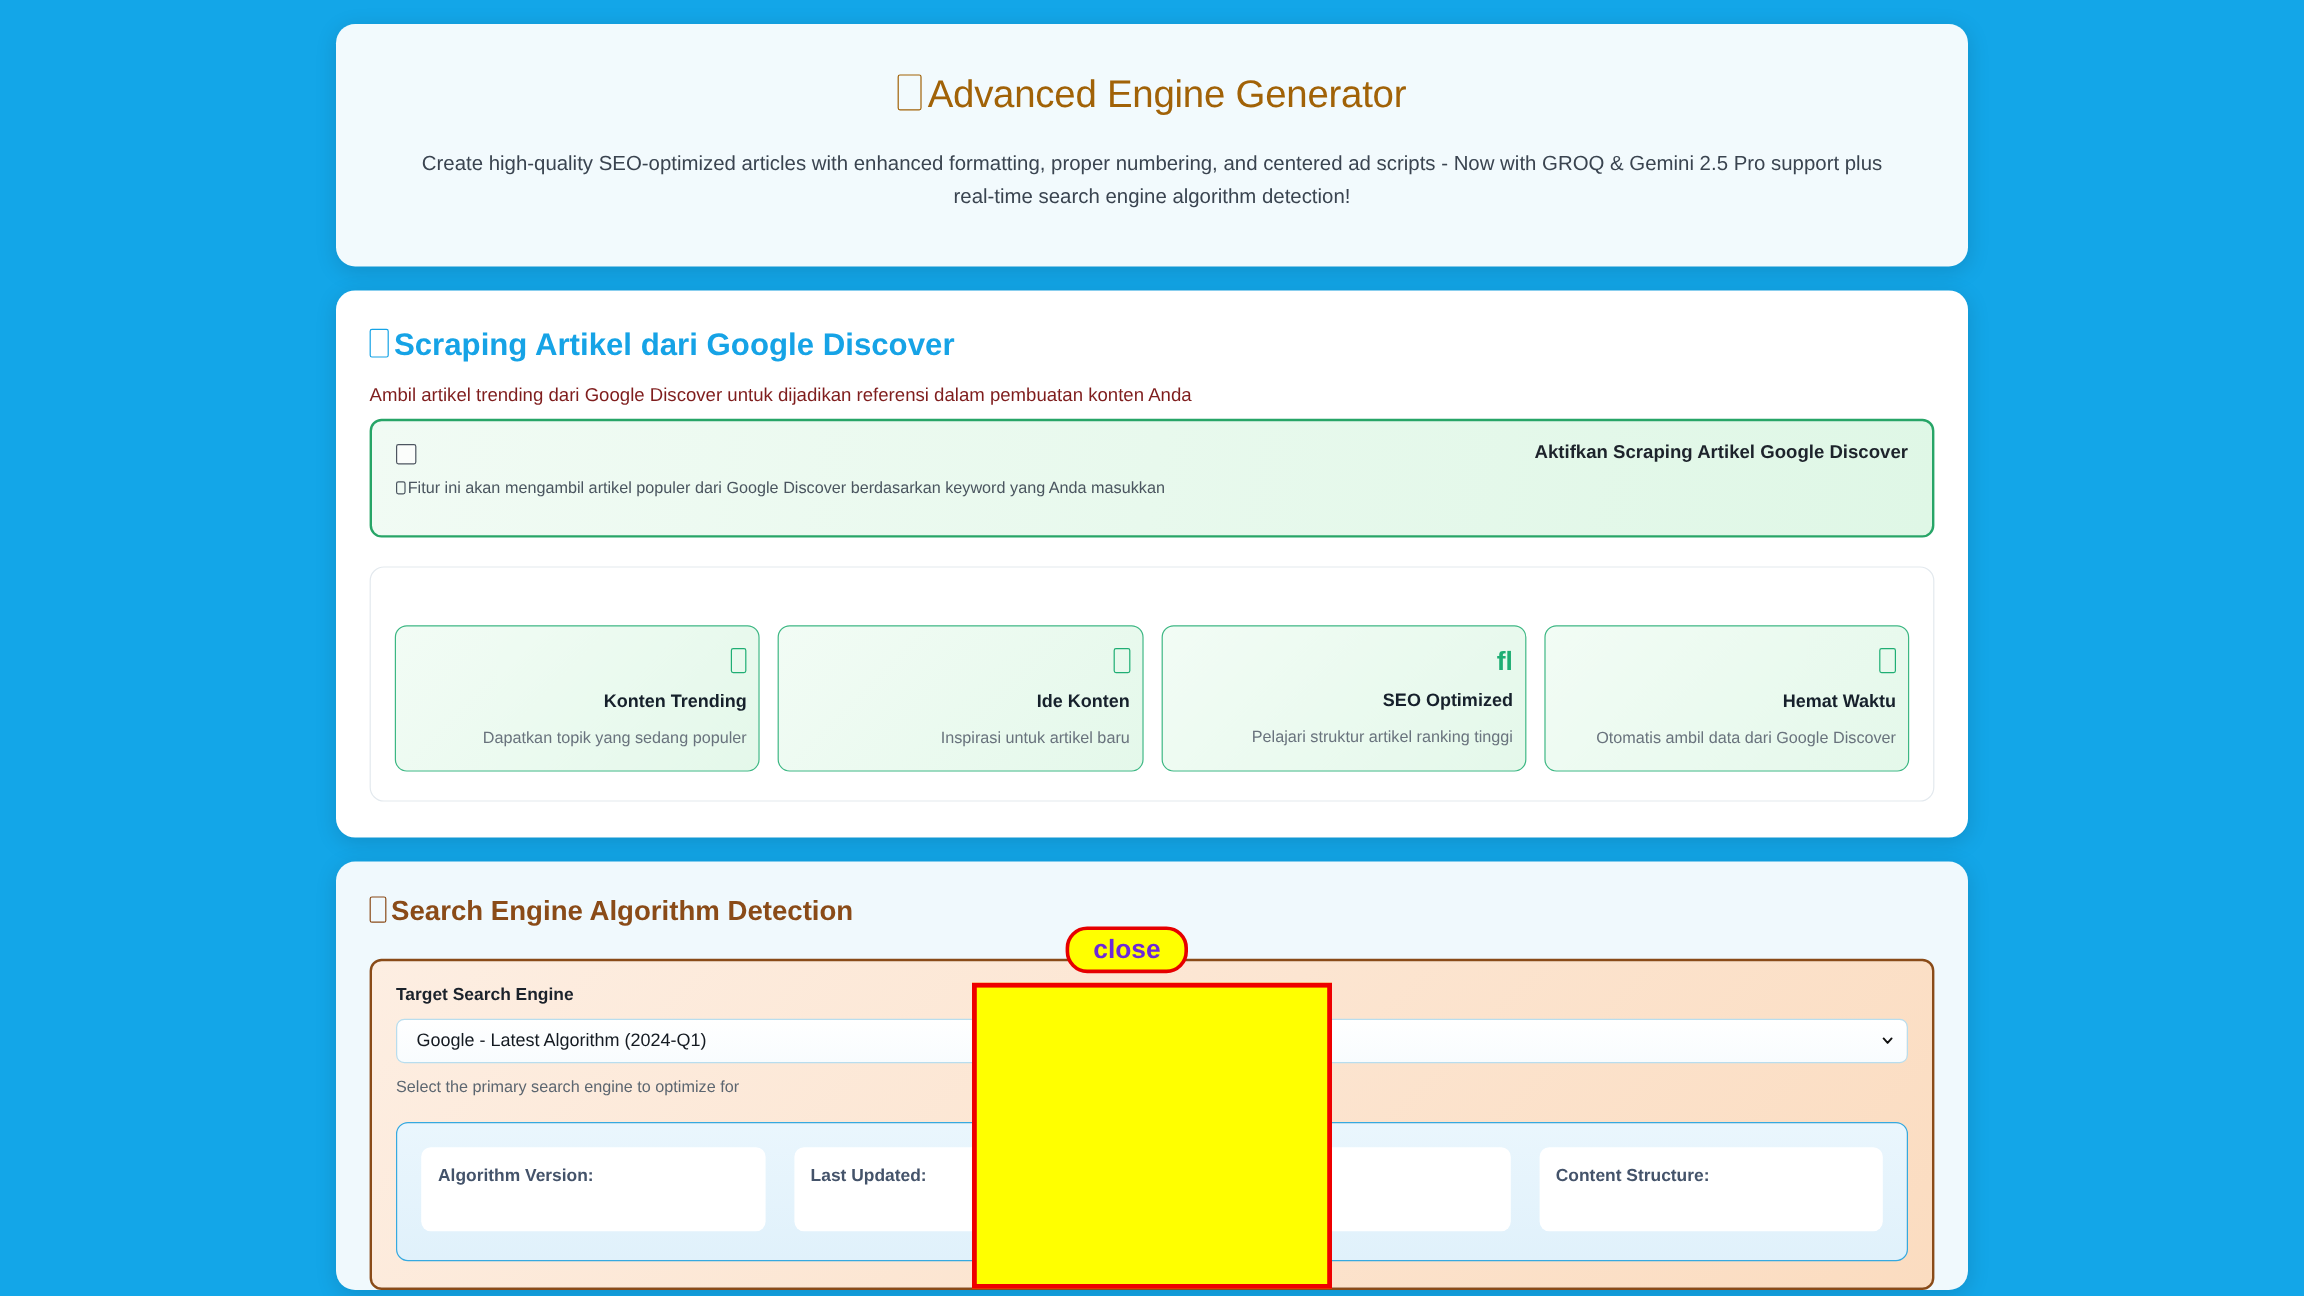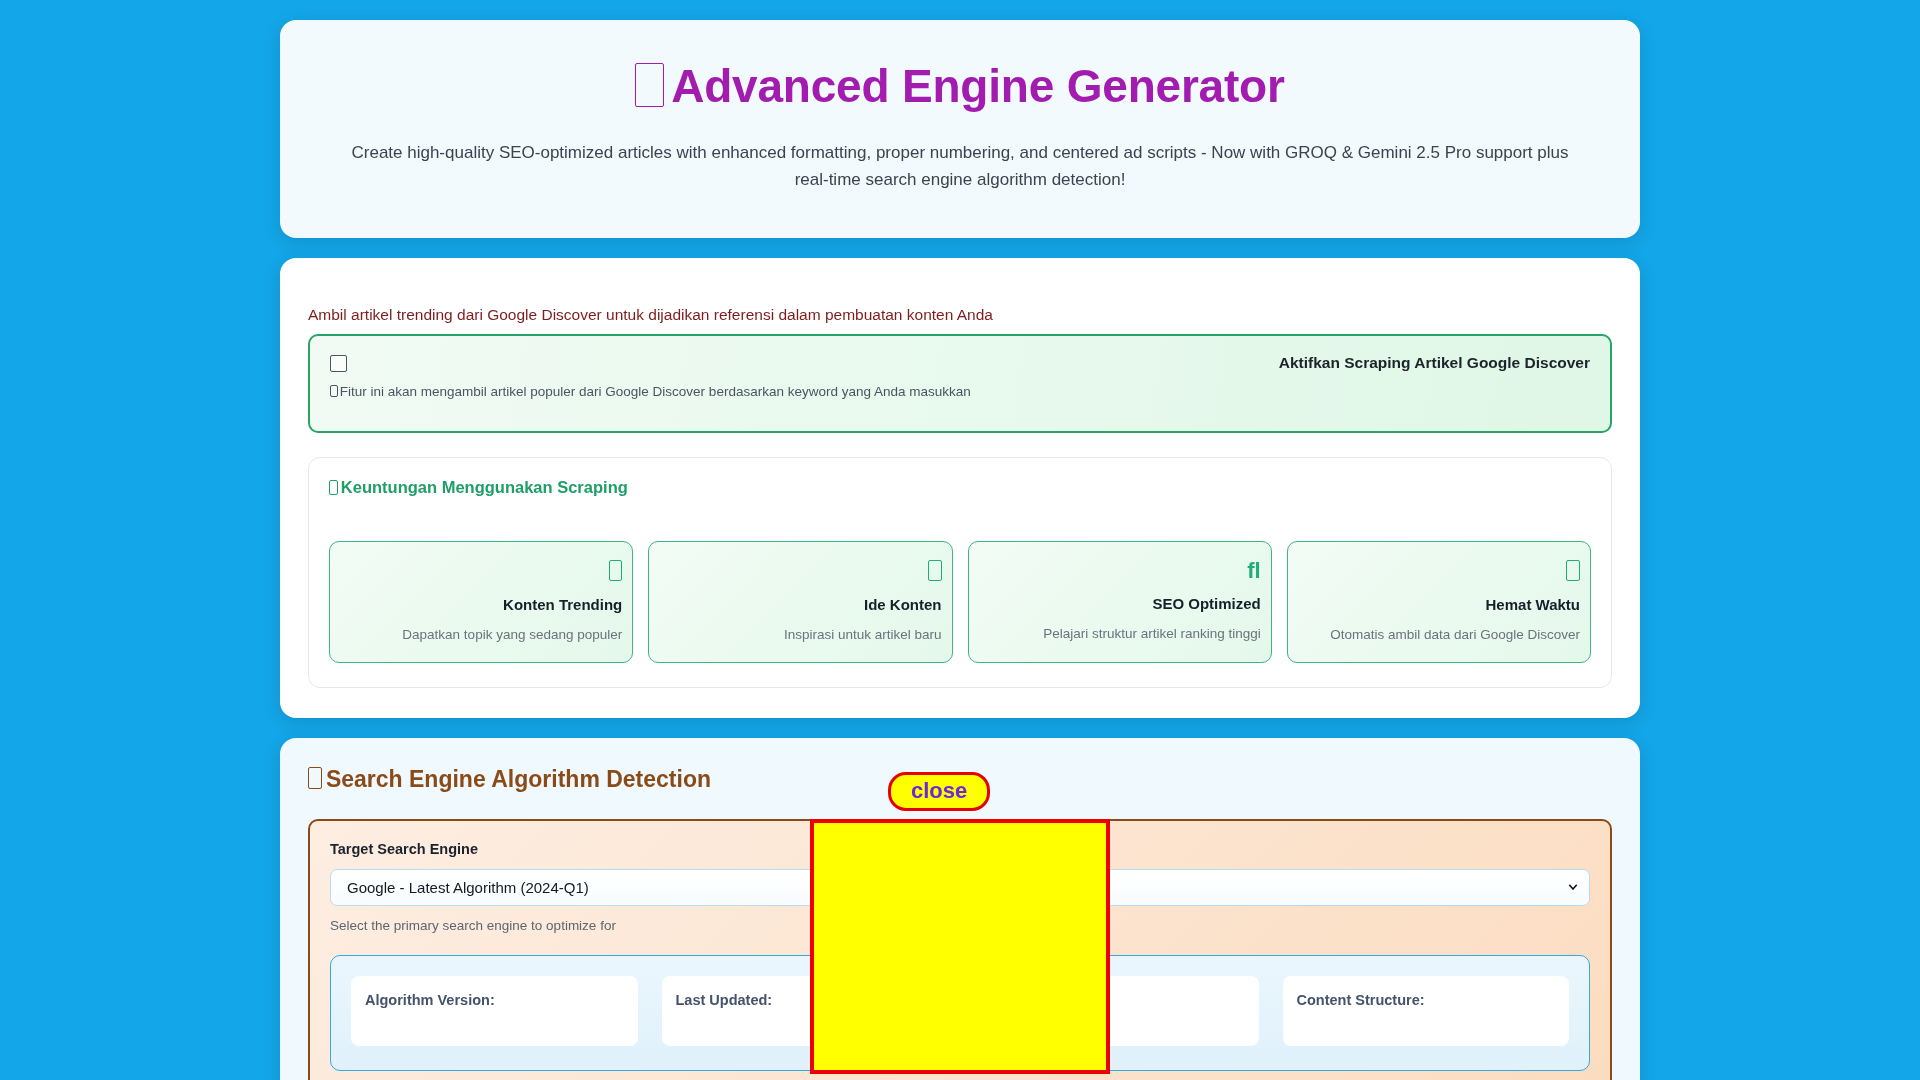--- a/index.html
+++ b/index.html
@@ -33,23 +33,23 @@
   }
 
   
   .hero {
     background: #f2fafd;
     border-radius: 16px;
     padding: 40px 60px 44px 60px;
     text-align: center;
   }
   .hero-title {
-    font-size: 46px;
-    font-weight: bold;
-    color: #a21caf;
+    font-size: 32px;
+    font-weight: normal;
+    color: #a16207;
     letter-spacing: -0.2px;
     line-height: 1.15;
   }
   .hero-sub {
     margin-top: 26px;
     font-size: 17px;
     color: #3a4450;
     line-height: 1.62;
     max-width: 1290px;
     margin-left: auto;
@@ -291,36 +291,36 @@
 <div class="page">
 
   <div class="card hero">
     <div class="hero-title">
       <span class="tofu"></span><span>Advanced Engine Generator</span>
     </div>
     <div class="hero-sub">Create high-quality SEO-optimized articles with enhanced formatting, proper numbering, and centered ad scripts - Now with GROQ &amp; Gemini 2.5 Pro support plus real-time search engine algorithm detection!</div>
   </div>
 
   <div class="card scrape-card">
+    <div class="sec-title">
+      <span class="tofu"></span><span>Scraping Artikel dari Google Discover</span>
+    </div>
     <div class="sec-desc">Ambil artikel trending dari Google Discover untuk dijadikan referensi dalam pembuatan konten Anda</div>
 
     <div class="toggle-panel">
       <div class="toggle-row">
         <div class="cb"></div>
         <div class="toggle-label">Aktifkan Scraping Artikel Google Discover</div>
       </div>
       <div class="toggle-hint">
         <span class="tofu sm"></span><span>Fitur ini akan mengambil artikel populer dari Google Discover berdasarkan keyword yang Anda masukkan</span>
       </div>
     </div>
 
     <div class="benefits">
-      <div class="benefits-title">
-        <span class="tofu sm"></span><span>Keuntungan Menggunakan Scraping</span>
-      </div>
       <div class="benefit-grid">
 
         <div class="benefit">
           <span class="benefit-icon"><span class="tofu"></span></span>
           <div class="benefit-name">Konten Trending</div>
           <div class="benefit-desc">Dapatkan topik yang sedang populer</div>
         </div>
 
         <div class="benefit">
           <span class="benefit-icon"><span class="tofu"></span></span>

